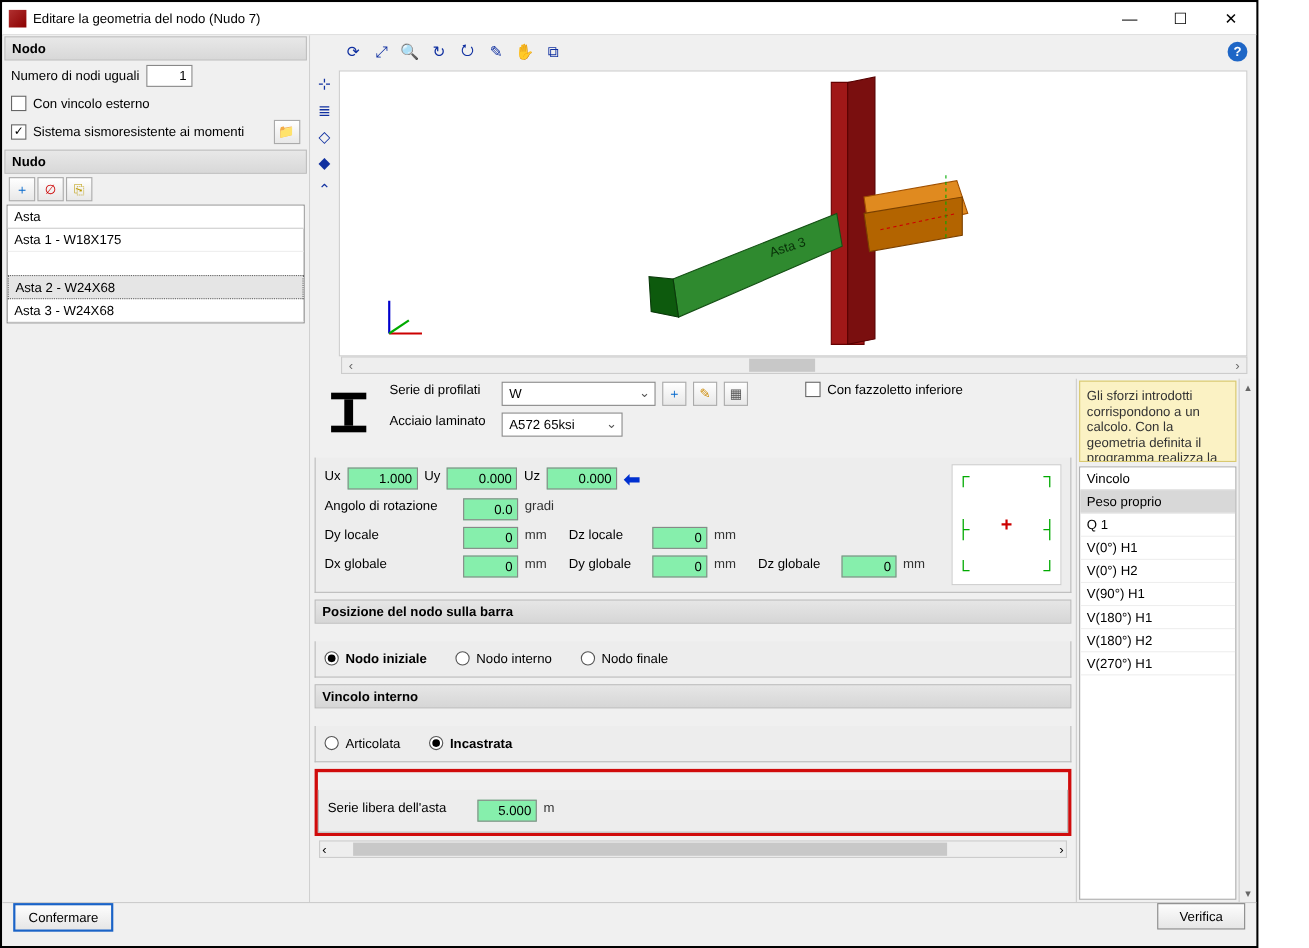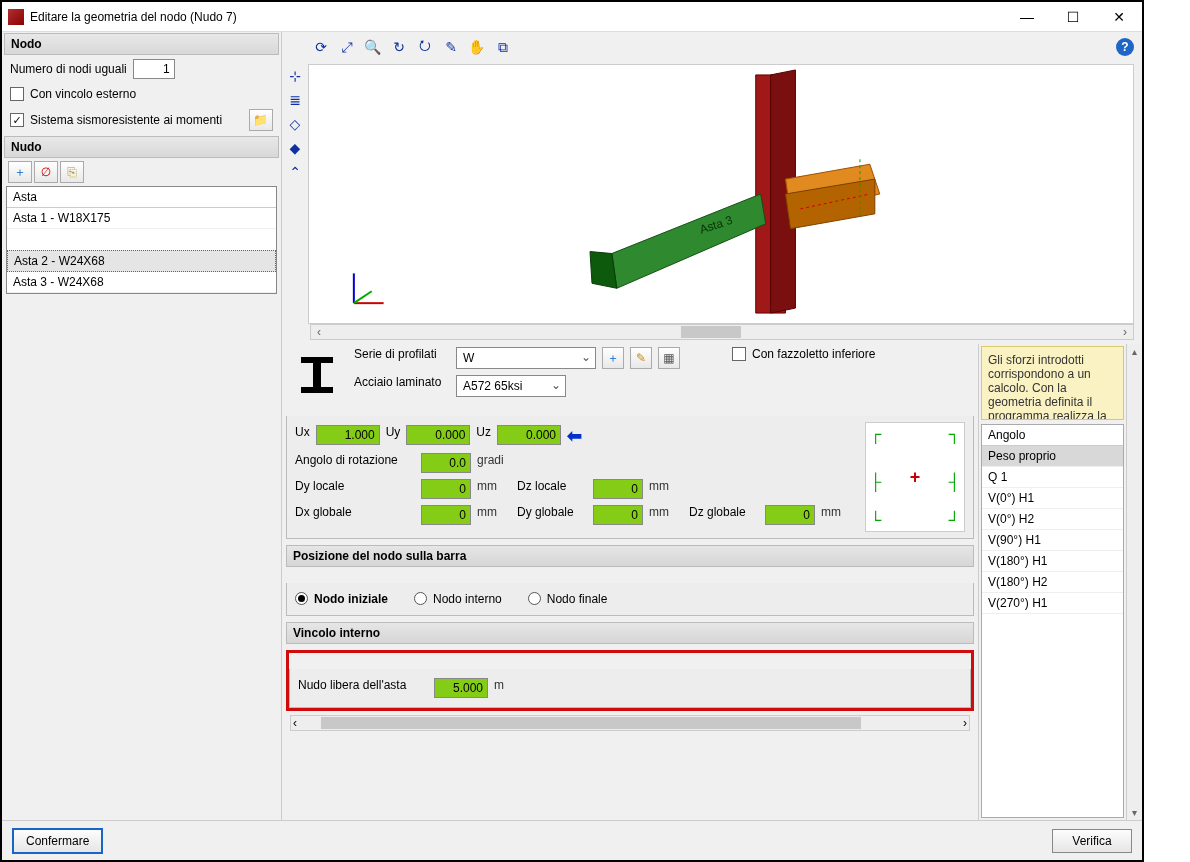--- a/index.html
+++ b/index.html
@@ -50,33 +50,33 @@
 .hyp-list .h-row.sel { background: #d8d8d8; }
 
 .prop-row { display: flex; gap: 6px; padding: 3px 0; }
 .prop-label { width: 96px; }
 .combo { height: 22px; border: 1px solid #888; background: #fff; padding: 0 18px 0 6px; position: relative; display: inline-flex; align-items: center; min-width: 110px; }
 .combo::after { content: "⌄"; position: absolute; right: 4px; top: 2px; color: #555; }
 .mini-btn { width: 22px; height: 22px; border: 1px solid #aaa; background: linear-gradient(#fff,#e8e8e8); display: inline-flex; align-items: center; justify-content: center; font-size: 12px; }
 .ibeam { width: 50px; height: 50px; display: flex; align-items: center; justify-content: center; margin: 6px 12px 0 6px; }
 .group-hdr { background: linear-gradient(#e6e6e6,#d6d6d6); border: 1px solid #bbb; padding: 3px 6px; font-weight: bold; margin-top: 6px; }
 .group-body { border: 1px solid #bbb; border-top: none; padding: 6px 8px; background: #ededed; margin-top: 16px; }
-.val-input { width: 64px; height: 20px; border: 1px solid #888; background: #84cc16; text-align: right; padding: 0 4px; }
+.val-input { width: 64px; height: 20px; border: 1px solid #888; background: #86efac; text-align: right; padding: 0 4px; }
 .unit { color: #333; margin-right: 14px; }
 .radio { width: 13px; height: 13px; border: 1px solid #555; border-radius: 50%; display: inline-flex; align-items: center; justify-content: center; background: #fff; }
 .radio.on::after { content: ""; width: 7px; height: 7px; border-radius: 50%; background: #000; }
 .arrow-blue { color: #0030d0; font-size: 18px; font-weight: bold; }
 .diagram { width: 100px; height: 110px; border: 1px solid #ccc; background: #fff; position: relative; }
 .diagram .plus { position: absolute; left: 50%; top: 50%; transform: translate(-50%,-50%); color: #c00; font-size: 18px; font-weight: bold; }
 .diagram .corner { position: absolute; color: #0a0; font-size: 16px; }
 .verify-wrap { border: 3px solid #d00b0b; margin-top: 6px; }
 .bottom-scroll { height: 16px; background: #eee; border: 1px solid #ccc; margin: 4px; position: relative; }
 .bottom-scroll .thumb { position: absolute; left: 30px; top: 1px; height: 12px; width: 540px; background: #c8c8c8; }
 
-.footer { height: 40px; border-top: 1px solid #ccc; display: flex; align-items: center; padding: 0 10px; background: #f0f0f0; }
+.footer { height: 40px; border-top: 1px solid #ccc; display: flex; align-items: flex-start; padding: 0 10px; background: #f0f0f0; }
 .footer .btn { border: 1px solid #888; background: linear-gradient(#fdfdfd,#e6e6e6); padding: 4px 12px; min-width: 80px; text-align: center; }
 .footer .btn.primary { border: 2px solid #1a63c7; }
 .footer .spacer { flex: 1; }
 
 .vscroll { width: 16px; background: #eee; border-left: 1px solid #ccc; display: flex; flex-direction: column; align-items: center; justify-content: space-between; padding: 2px 0; }
 .vscroll .arr { color: #666; font-size: 10px; }
 </style>
 </head>
 <body>
 
@@ -251,42 +251,51 @@
               <span style="width:14px"></span>
               <span class="radio"></span>
               <span>Nodo interno</span>
               <span style="width:14px"></span>
               <span class="radio"></span>
               <span>Nodo finale</span>
             </div>
           </div>
 
           <div class="group-hdr">Vincolo interno</div>
+          <div class="group-body">
+            <div class="prop-row">
+              <span class="radio"></span>
+              <span>Articolata</span>
+              <span style="width:14px"></span>
+              <span class="radio on"></span>
+              <b>Incastrata</b>
+            </div>
+          </div>
 
           <div class="verify-wrap">
             <div class="group-body">
               <div class="prop-row">
-                <span style="width:130px">Nudo libera dell'asta</span>
+                <span style="width:130px">Serie libera dell'asta</span>
                 <input class="val-input" style="width: 54px;" value="5.000">
                 <span class="unit">m</span>
               </div>
             </div>
           </div>
 
           <div class="bottom-scroll">
             <span class="arr" style="position:absolute;left:2px;top:0">‹</span>
             <div class="thumb"></div>
             <span class="arr" style="position:absolute;right:2px;top:0">›</span>
           </div>
         </div>
 
         <div class="forms-right">
           <div class="hint-box">Gli sforzi introdotti corrispondono a un calcolo. Con la geometria definita il programma realizza la verifica per l'unione.</div>
           <div class="hyp-list">
-            <div class="h-hdr">Angolo</div>
+            <div class="h-hdr">Vincolo</div>
             <div class="h-row sel">Peso proprio</div>
             <div class="h-row">Q 1</div>
             <div class="h-row">V(0°) H1</div>
             <div class="h-row">V(0°) H2</div>
             <div class="h-row">V(90°) H1</div>
             <div class="h-row">V(180°) H1</div>
             <div class="h-row">V(180°) H2</div>
             <div class="h-row">V(270°) H1</div>
           </div>
         </div>

